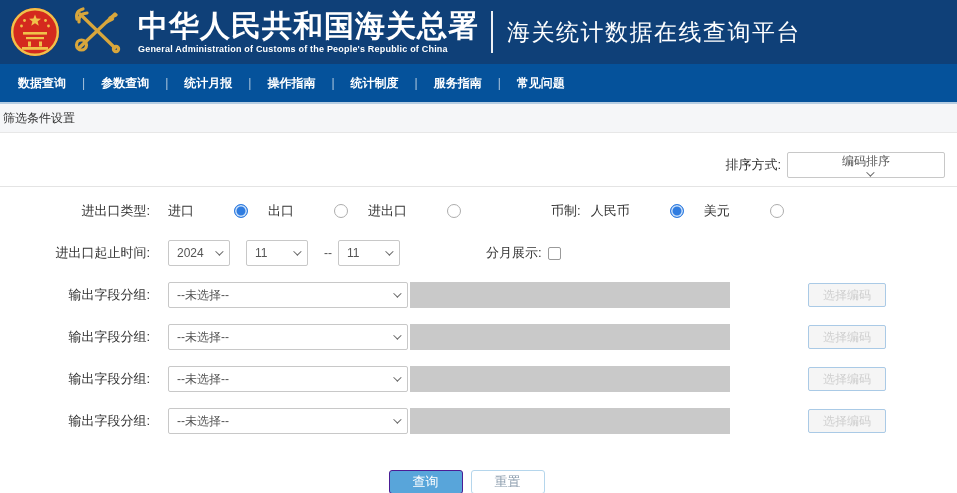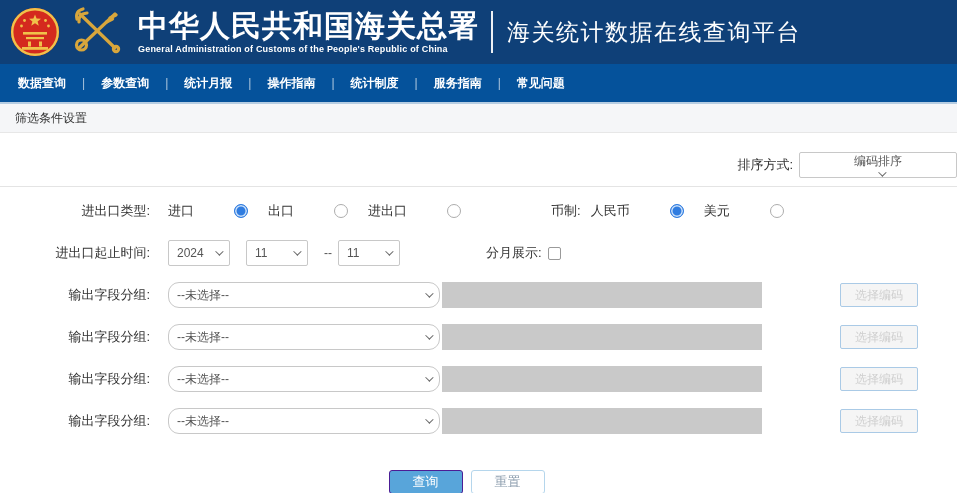--- a/index.html
+++ b/index.html
@@ -19,56 +19,56 @@
 
   
   .nav { height:38px; background:#05529b; display:flex; align-items:center; padding-left:18px;
     font-size:12px; color:#fff; }
   .nav-item { font-weight:bold; margin-right:16px; cursor:pointer; white-space:nowrap; }
   .nav-sep { color:rgba(255,255,255,.65); margin-right:16px; font-weight:normal; }
   .nav-underline { height:2px; background:#b6cde2; }
 
   
   .breadcrumb { height:29px; background:#f5f6f8; border-bottom:1px solid #e7e7e7;
-    display:flex; align-items:center; padding-left:15px; font-size:12px; color:#333; }
+    display:flex; align-items:center; padding-left:3px; font-size:12px; color:#333; }
 
   
   .select { background:#fff; border:1px solid #c8c8c8; border-radius:2px; height:26px;
     display:flex; align-items:center; justify-content:space-between; padding:0 8px;
     font-size:12px; color:#555; cursor:pointer; }
   .chevron { width:6px; height:6px; border-right:1.5px solid #666; border-bottom:1.5px solid #666;
     transform:rotate(45deg) translateY(-2px); flex:0 0 auto; margin-left:6px; }
   .radio { width:14px; height:14px; border:1px solid #adadad; border-radius:50%; background:#fff;
     display:inline-block; flex:0 0 auto; }
   .radio.checked { border:1px solid #2f7ce0; background:#2f7ce0; box-shadow:inset 0 0 0 1.5px #cfe3fa; }
   .checkbox { width:13px; height:13px; border:1px solid #9a9a9a; border-radius:2px; background:#fff;
     display:inline-block; flex:0 0 auto; }
 
   
-  .sort-row { margin-top:19px; padding-right:0; display:flex; justify-content:flex-end; align-items:center; }
+  .sort-row { margin-top:19px; padding-right:12px; display:flex; justify-content:flex-end; align-items:center; }
   .sort-label { font-size:13px; color:#333; margin-right:6px; }
   .sort-select { width:158px;flex-direction:column; }
   .content-divider { margin-top:8px; border-top:1px solid #e4e4e4; }
 
   .form-row { display:flex; align-items:center; }
   .row-label { width:150px; text-align:right; font-size:13px; color:#333; flex:0 0 auto; margin-right:18px; white-space:nowrap; }
 
   .row-types { margin-top:13px; height:22px; }
   .opt { display:flex; align-items:center; margin-right:20px; cursor:pointer;gap:32px; }
   .opt-text { font-size:13px; color:#333; margin-right:8px; white-space:nowrap; }
   .currency-label { font-size:13px; color:#333; margin-left:70px; margin-right:10px; }
 
   .row-date { margin-top:18px; height:26px; }
   .date-select { width:62px; margin-right:16px; }
   .date-sep { font-size:12px; color:#555; margin-right:6px; }
   .monthly-label { font-size:13px; color:#333; margin-left:70px; margin-right:6px; }
 
   .row-output { margin-top:16px; height:26px; }
   .row-output:first-of-type { margin-top:14px; }
-  .output-select { width:272px; flex:0 0 auto;border-radius:11px; }
+  .output-select { width:240px; flex:0 0 auto; }
   .gray-input { width:320px; height:26px; background:#c9c9c9; margin-left:2px; flex:0 0 auto; }
   .code-btn { margin-left:78px; width:78px; height:24px; background:#f5f5f5; border:1px solid #aacae6;
     border-radius:2px; color:#cfcfcf; font-size:12px; cursor:pointer; flex:0 0 auto; }
 
   .actions-row { margin-top:36px; display:flex; justify-content:center; position:relative; left:-12px; }
   .btn-query { width:74px; height:24px; background:#58a5da; border:1px solid #4c1d95; border-radius:3px;
     color:#fff; font-size:13px; cursor:pointer; }
   .btn-reset { width:74px; height:24px; background:#fff; border:1px solid #b5d6ec; border-radius:3px;
     color:#8c9dad; font-size:13px; cursor:pointer; margin-left:8px; }
 </style>

